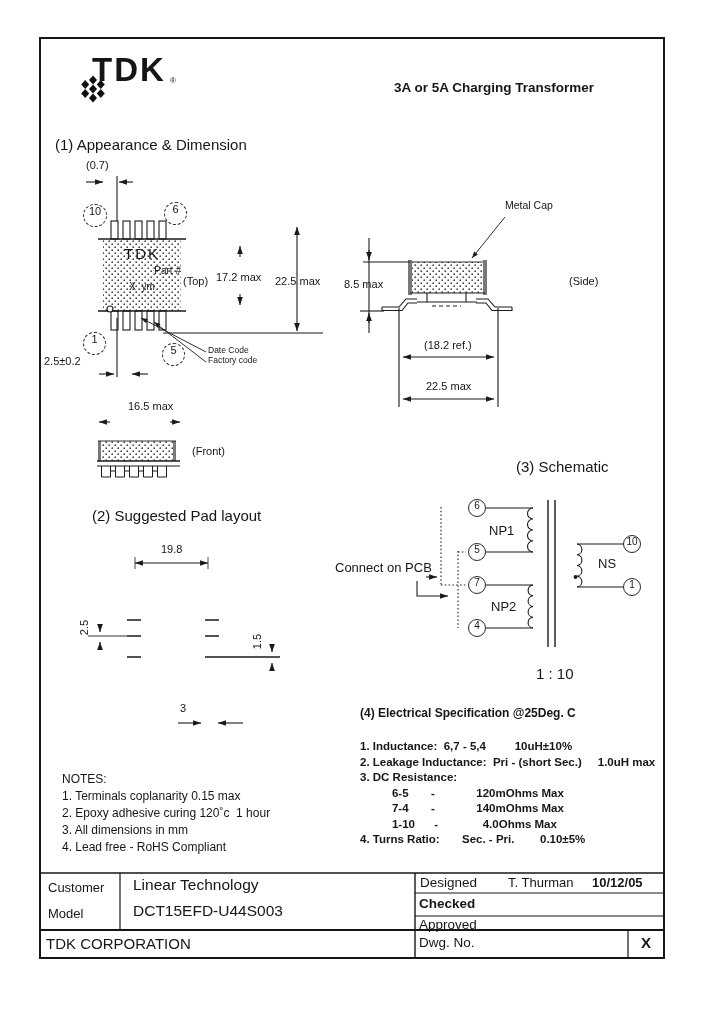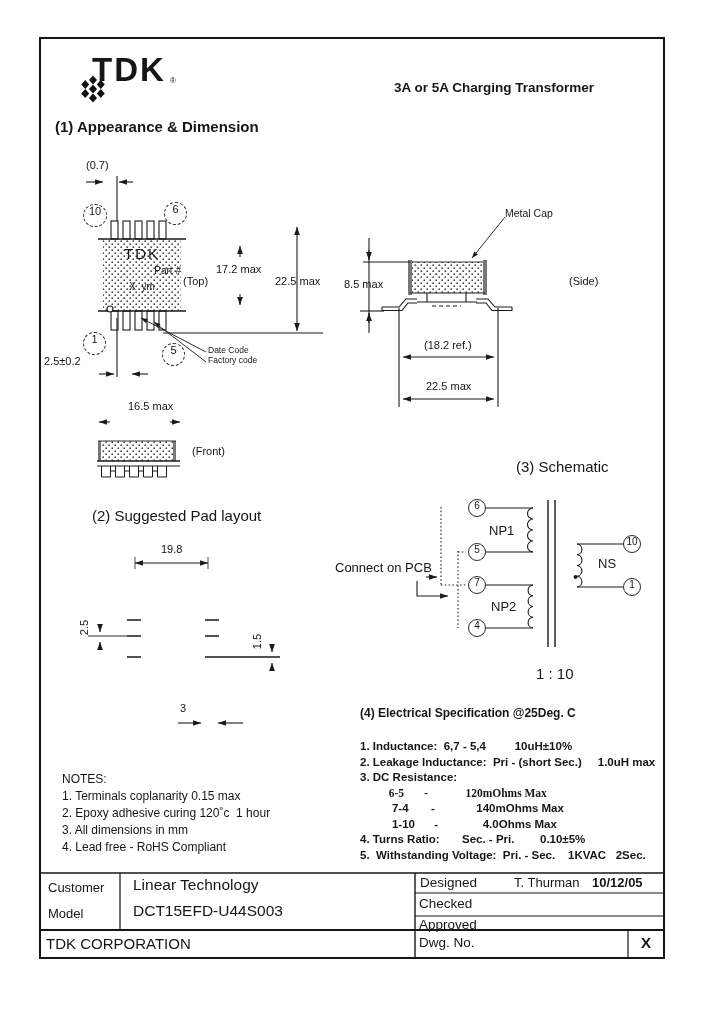--- a/index.html
+++ b/index.html
@@ -181,49 +181,49 @@
         <path d="M7.2,16 L11.2,20.5 L7.2,25 L3.2,20.5 Z"></path>
         <path d="M22.8,16 L26.8,20.5 L22.8,25 L18.8,20.5 Z"></path>
         <path d="M15,20.5 L19,25 L15,29.5 L11,25 Z"></path>
       </g>
     </svg>
   </div>
   <div class="abs logo-text" style="left:92px;top:53px;">TDK</div>
   <div class="abs" style="left:170px;top:77px;font-size:8px;">®</div>
   <div class="abs s135 b" style="left:394px;top:81px;">3A or 5A Charging Transformer</div>
 
-  <div class="abs s15" style="left:55px;top:119px;font-weight:bold;">(1) Appearance &amp; Dimension</div>
+  <div class="abs s15" style="left:55px;top:137px;">(1) Appearance &amp; Dimension</div>
 
   <div class="abs s11" style="left:86px;top:160px;">(0.7)</div>
   <div class="circ" style="left:83px;top:204px;width:24px;height:23px;">
       <span>10</span>
     </div>
   <div class="circ" style="left:164px;top:202px;width:23px;height:23px;">
       <span>6</span>
     </div>
   <div class="circ" style="left:83px;top:332px;width:23px;height:23px;">
       <span>1</span>
     </div>
   <div class="circ" style="left:162px;top:343px;width:23px;height:23px;">
       <span>5</span>
     </div>
 
   <div class="abs" style="left:103px;top:246px;width:78px;text-align:center;font-size:15px;letter-spacing:2px;">TDK</div>
   <div class="abs" style="left:103px;top:266px;width:78px;text-align:right;font-size:10px;">Part #</div>
   <div class="abs" style="left:103px;top:282px;width:78px;text-align:center;font-size:10px;">X  ym</div>
 
   <div class="abs s11" style="left:183px;top:276px;">(Top)</div>
-  <div class="abs s11" style="left:216px;top:264px;">17.2 max</div>
+  <div class="abs s11" style="left:216px;top:272px;">17.2 max</div>
   <div class="abs s11" style="left:275px;top:276px;">22.5 max</div>
   <div class="abs s11" style="left:44px;top:356px;">2.5±0.2</div>
   <div class="abs s11" style="left:112px;top:401px;margin-left:16px;">16.5 max</div>
   <div class="abs s85" style="left:208px;top:346px;">Date Code</div>
   <div class="abs s85" style="left:208px;top:356px;">Factory code</div>
 
-  <div class="abs s10" style="left:505px;top:208px;text-align:right;">Metal Cap</div>
+  <div class="abs s10" style="left:505px;top:200px;text-align:right;">Metal Cap</div>
   <div class="abs s11" style="left:344px;top:279px;">8.5 max</div>
   <div class="abs s11" style="left:533px;top:276px;margin-left:36px;">(Side)</div>
   <div class="abs s11" style="left:424px;top:340px;">(18.2 ref.)</div>
   <div class="abs s11" style="left:426px;top:381px;">22.5 max</div>
 
   <div class="abs s11" style="left:192px;top:446px;">(Front)</div>
 
   <div class="abs s15" style="left:92px;top:508px;">(2) Suggested Pad layout</div>
   <div class="abs s11" style="left:161px;top:544px;">19.8</div>
   <div class="abs s11 vert" style="left:74px;top:621px;width:22px;height:13px;">2.5</div>
@@ -252,38 +252,37 @@
     </div>
   <div class="abs s13" style="left:489px;top:524px;">NP1</div>
   <div class="abs s13" style="left:491px;top:600px;">NP2</div>
   <div class="abs s13" style="left:598px;top:557px;">NS</div>
   <div class="abs s15" style="left:536px;top:666px;">1 : 10</div>
 
   <div class="abs s12 b" style="left:360px;top:707px;">(4) Electrical Specification @25Deg. C</div>
   <div class="abs spec" style="left:360px;top:740px;">1. Inductance:  6,7 - 5,4         10uH±10%</div>
   <div class="abs spec" style="left:360px;top:755.5px;">2. Leakage Inductance:  Pri - (short Sec.)     1.0uH max</div>
   <div class="abs spec" style="left:360px;top:771px;">3. DC Resistance:</div>
-  <div class="abs spec" style="left:360px;top:786.5px;font-family:Liberation Serif, serif;">          6-5       -             120mOhms Max</div>
+  <div class="abs spec" style="left:360px;top:786.5px;">          6-5       -             120mOhms Max</div>
   <div class="abs spec" style="left:360px;top:802px;">          7-4       -             140mOhms Max</div>
   <div class="abs spec" style="left:360px;top:817.5px;">          1-10      -              4.0Ohms Max</div>
   <div class="abs spec" style="left:360px;top:833px;">4. Turns Ratio:       Sec. - Pri.        0.10±5%</div>
-  <div class="abs spec" style="left:360px;top:848.5px;">5.  Withstanding Voltage:  Pri. - Sec.    1KVAC   2Sec.</div>
 
   <div class="abs s12" style="left:62px;top:773px;">NOTES:</div>
   <div class="abs s12" style="left:62px;top:790px;">1. Terminals coplanarity 0.15 max</div>
   <div class="abs s12" style="left:62px;top:807px;">2. Epoxy adhesive curing 120˚c  1 hour</div>
   <div class="abs s12" style="left:62px;top:824px;">3. All dimensions in mm</div>
   <div class="abs s12" style="left:62px;top:841px;">4. Lead free - RoHS Compliant</div>
 
   <div class="abs s13" style="left:48px;top:881px;">Customer</div>
   <div class="abs s155" style="left:133px;top:877px;">Linear Technology</div>
   <div class="abs s13" style="left:48px;top:907px;">Model</div>
   <div class="abs s155" style="left:133px;top:903px;">DCT15EFD-U44S003</div>
   <div class="abs s15" style="left:46px;top:936px;">TDK CORPORATION</div>
   <div class="abs s135" style="left:420px;top:876px;">Designed</div>
-  <div class="abs s13" style="left:508px;top:876px;margin-left:6px;">T. Thurman</div>
+  <div class="abs s13" style="left:508px;top:876px;">T. Thurman</div>
   <div class="abs s13" style="left:592px;top:876px;font-weight:bold;">10/12/05</div>
-  <div class="abs s135" style="left:419px;top:897px;">Checked</div>
+  <div class="abs s135" style="left:419px;top:897px;font-weight:bold;">Checked</div>
   <div class="abs s135" style="left:419px;top:917.5px;">Approved</div>
   <div class="abs s135" style="left:419px;top:936px;">Dwg. No.</div>
   <div class="abs s15 b" style="left:628px;top:935px;width:36px;text-align:center;">X</div>
 
 </div>
 
 </body></html>

